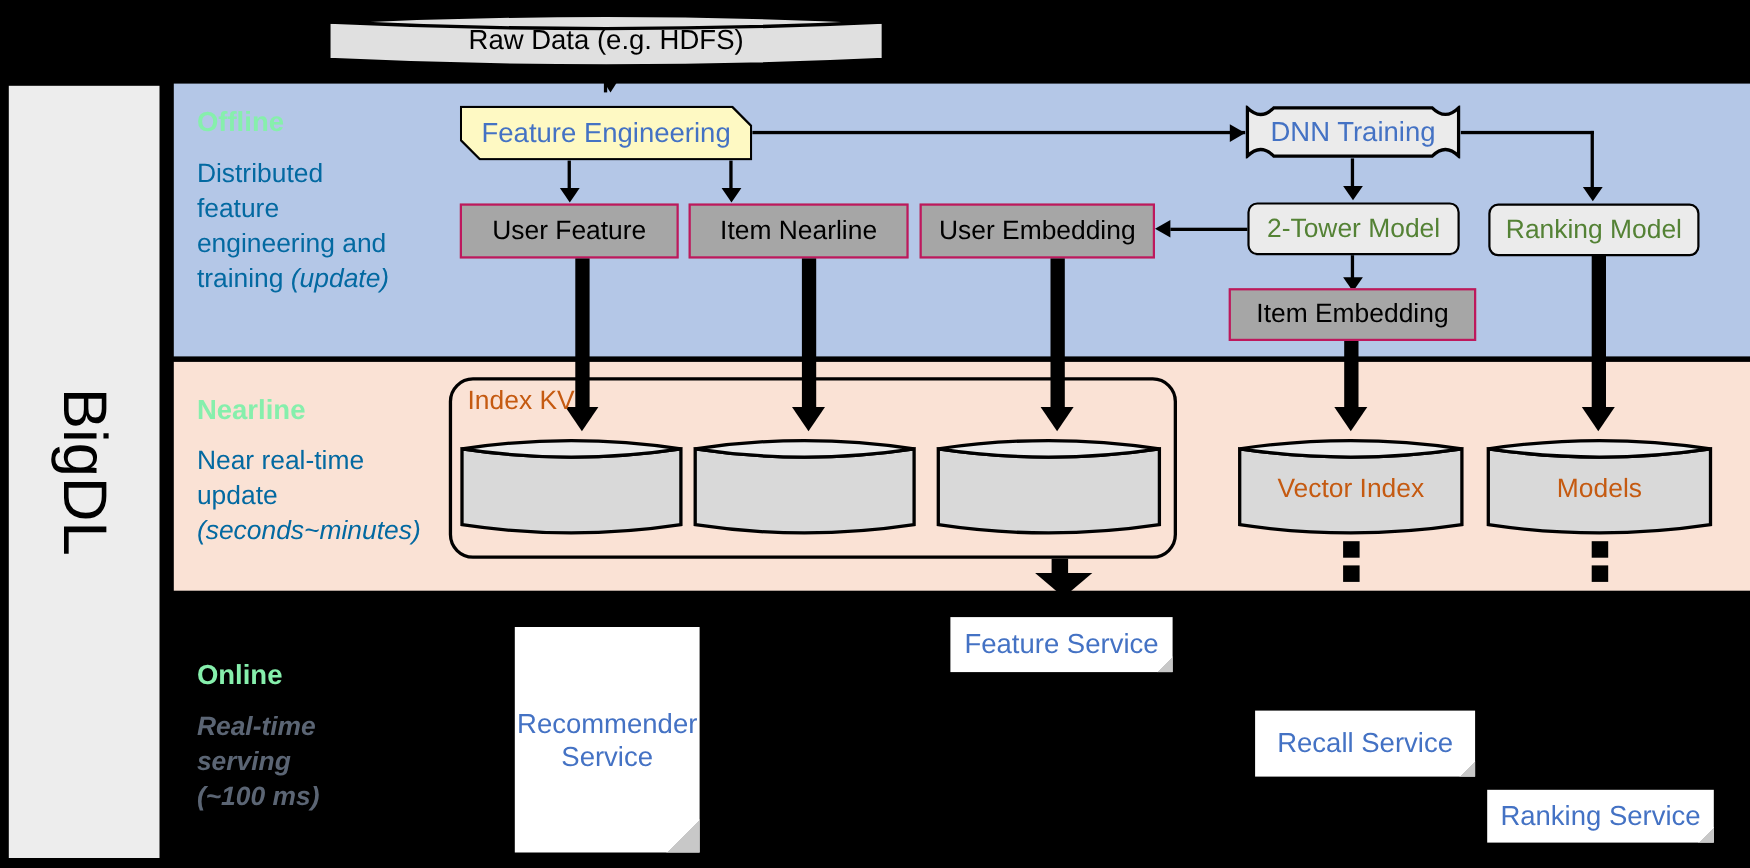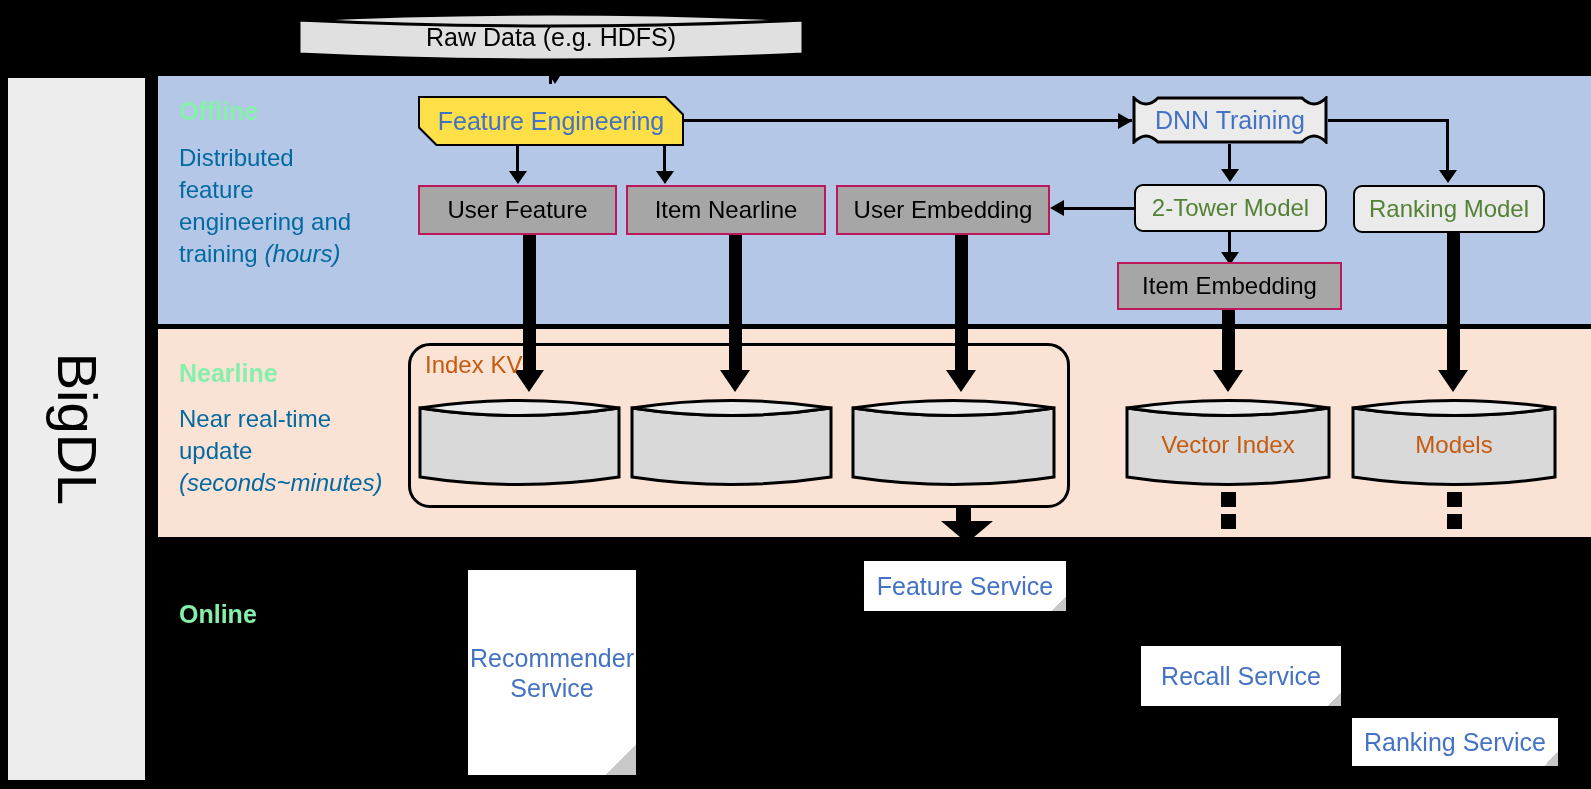--- a/index.html
+++ b/index.html
@@ -31,21 +31,21 @@
   
   .node{position:absolute;box-sizing:border-box;display:flex;align-items:center;justify-content:center;
     text-align:center;line-height:1.15;}
   .feat{background:#a6a6a6;border:2px solid #be185d;color:#000;font-size:24px;}
   .model{background:#ebebeb;border:2px solid #000;border-radius:9px;color:#548235;font-size:24px;}
   .proc{background:#ebebeb;border:2px solid #000;color:#4472c4;font-size:25px;}
 
   
   #n-fe{clip-path:polygon(0 0, calc(100% - 18px) 0, 100% 18px, 100% 100%, 18px 100%, 0 calc(100% - 18px));
         border:none;background:#000;padding:2px;}
-  #n-fe .inner{width:100%;height:100%;background:#fde047;display:flex;align-items:center;justify-content:center;
+  #n-fe .inner{width:100%;height:100%;background:#fef9c3;display:flex;align-items:center;justify-content:center;
         clip-path:polygon(0 0, calc(100% - 17px) 0, 100% 17px, 100% 100%, 17px 100%, 0 calc(100% - 17px));}
 
   
   #n-dnn{border:none;background:transparent;}
   #n-dnn svg{position:absolute;inset:0;}
   #n-dnn span{position:relative;z-index:2;color:#4472c4;font-size:25px;}
 
   
   .cyl{position:absolute;}
   .cyl svg{display:block;}
@@ -86,26 +86,27 @@
 
   <div class="band" id="band-offline"></div>
   <div class="band" id="band-nearline"></div>
   <div class="band" id="band-online"></div>
 
   <div id="sidebar">
     <div id="sidebar-label">BigDL</div>
   </div>
 
   <div class="stage-title" id="t-offline">Offline</div>
-  <div class="stage-desc" id="d-offline">Distributed<br>feature<br>engineering and<br>training <i>(hours)</i></div>
+  <div class="stage-desc" id="d-offline">Distributed<br>feature<br>engineering and<br>training <i>(update)</i></div>
 
   <div class="stage-title" id="t-nearline">Nearline</div>
   <div class="stage-desc" id="d-nearline">Near real-time<br>update<br><i>(seconds~minutes)</i></div>
 
   <div class="stage-title" id="t-online">Online</div>
+  <div class="stage-desc" id="d-online">Real-time<br>serving<br>(~100 ms)</div>
 
   <div class="cyl" id="raw">
     <svg width="510" height="62" viewBox="0 0 510 62">
       <path d="M3 14 Q255 2 507 14 L507 48 Q255 60 3 48 Z" fill="#e0e0e0" stroke="#000" stroke-width="3"></path>
       <path d="M3 14 Q255 26 507 14" fill="none" stroke="#000" stroke-width="3"></path>
     </svg>
     <div class="cyl-label">Raw Data (e.g. HDFS)</div>
   </div>
 
   <div class="ln vthin" style="left:549px;top:62px;height:22px;"></div>

